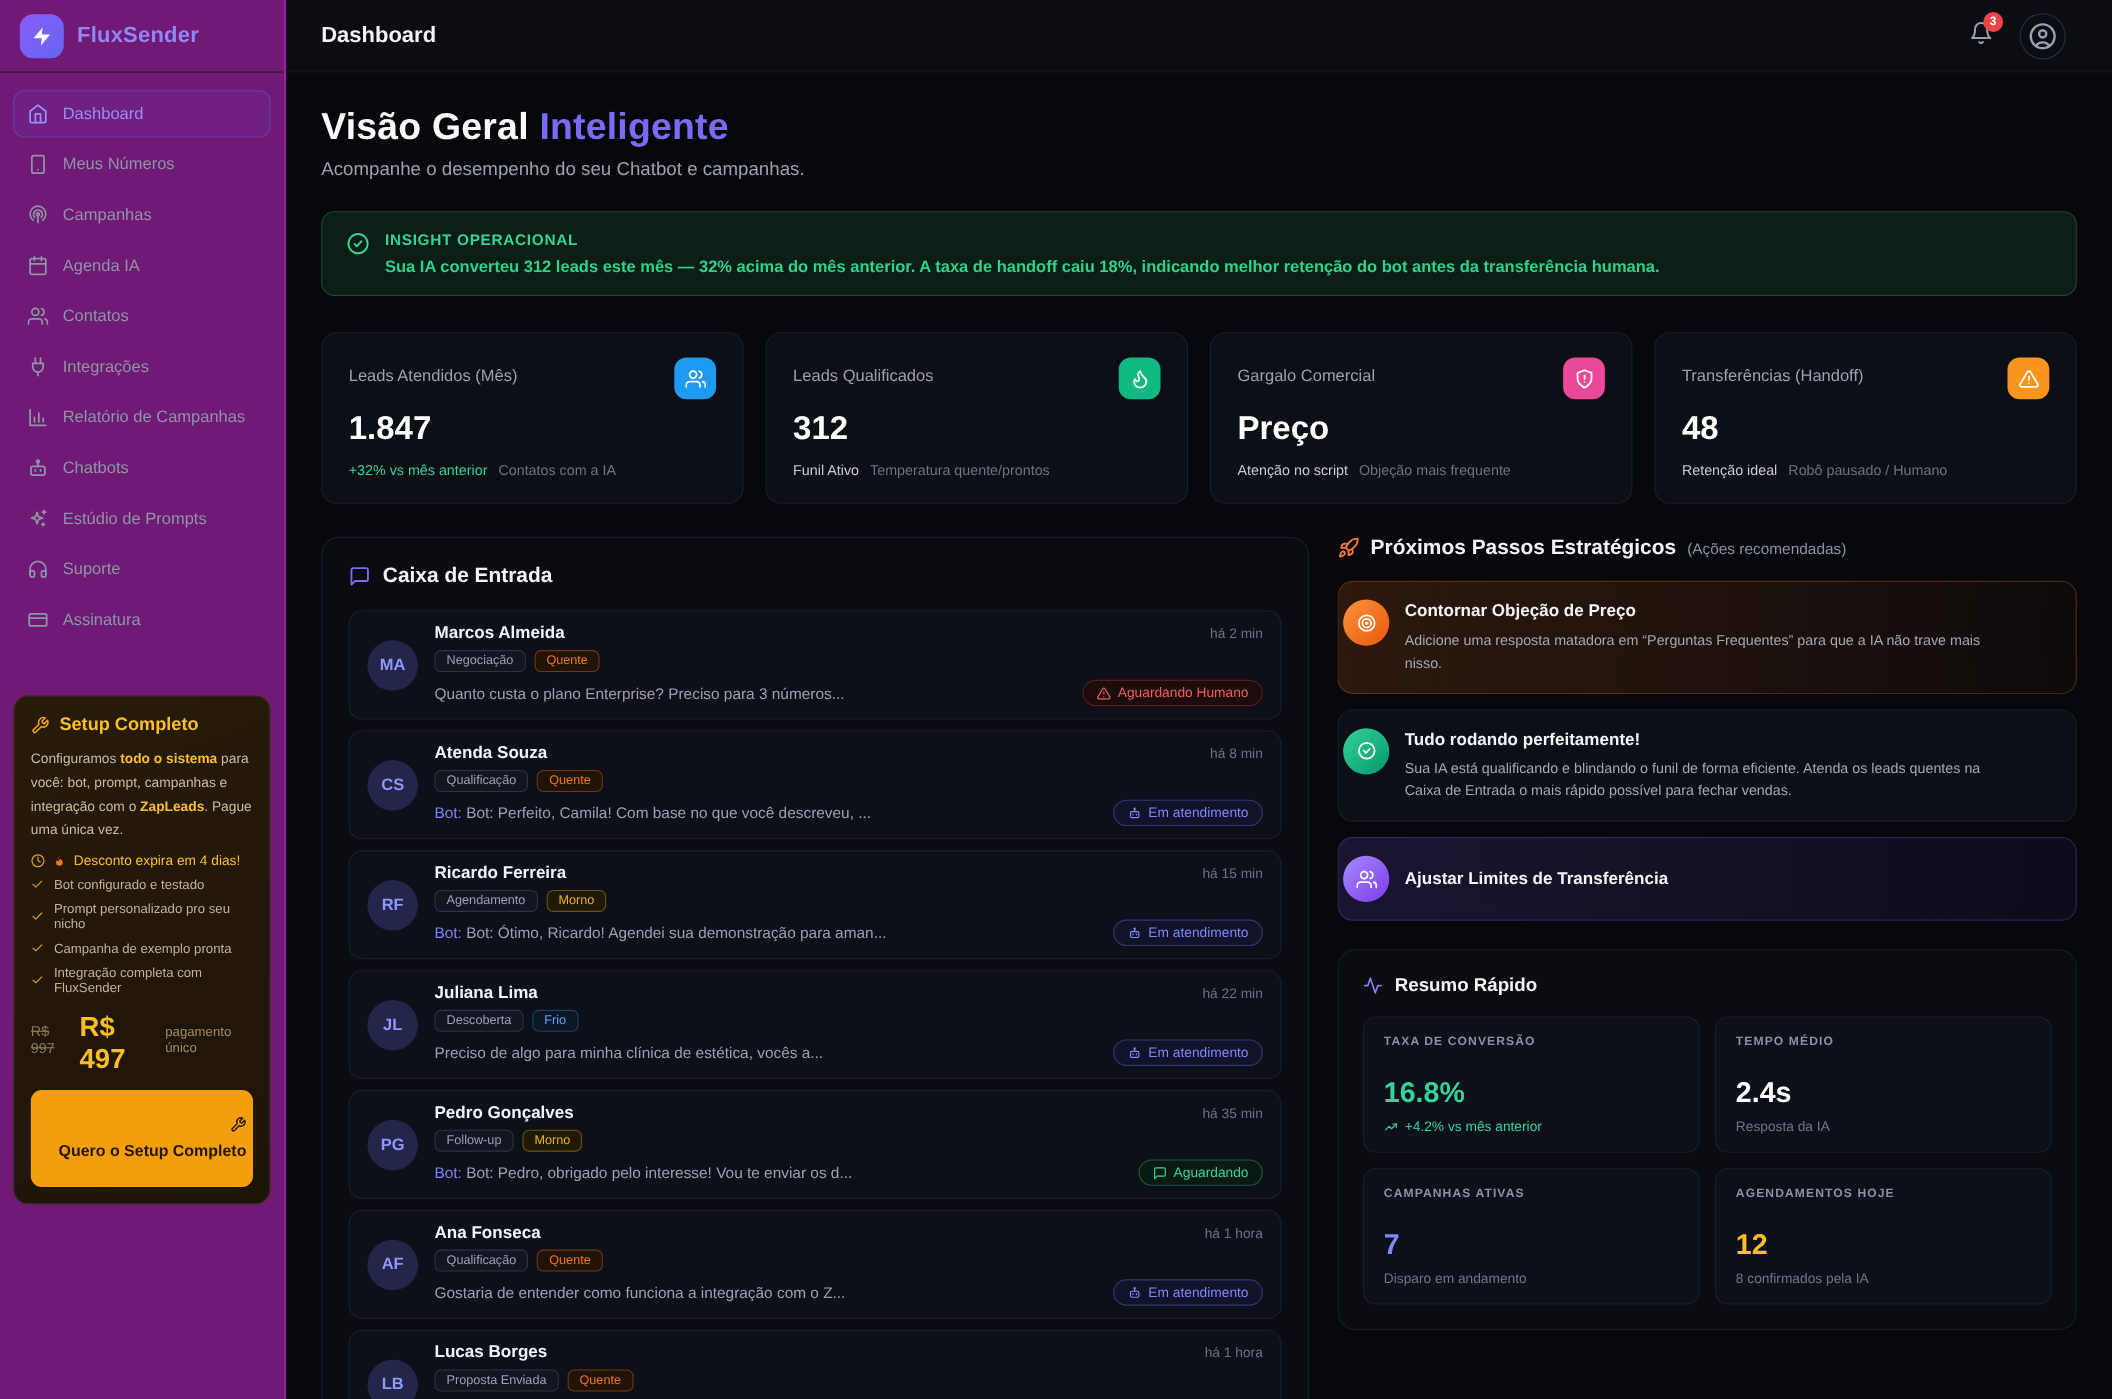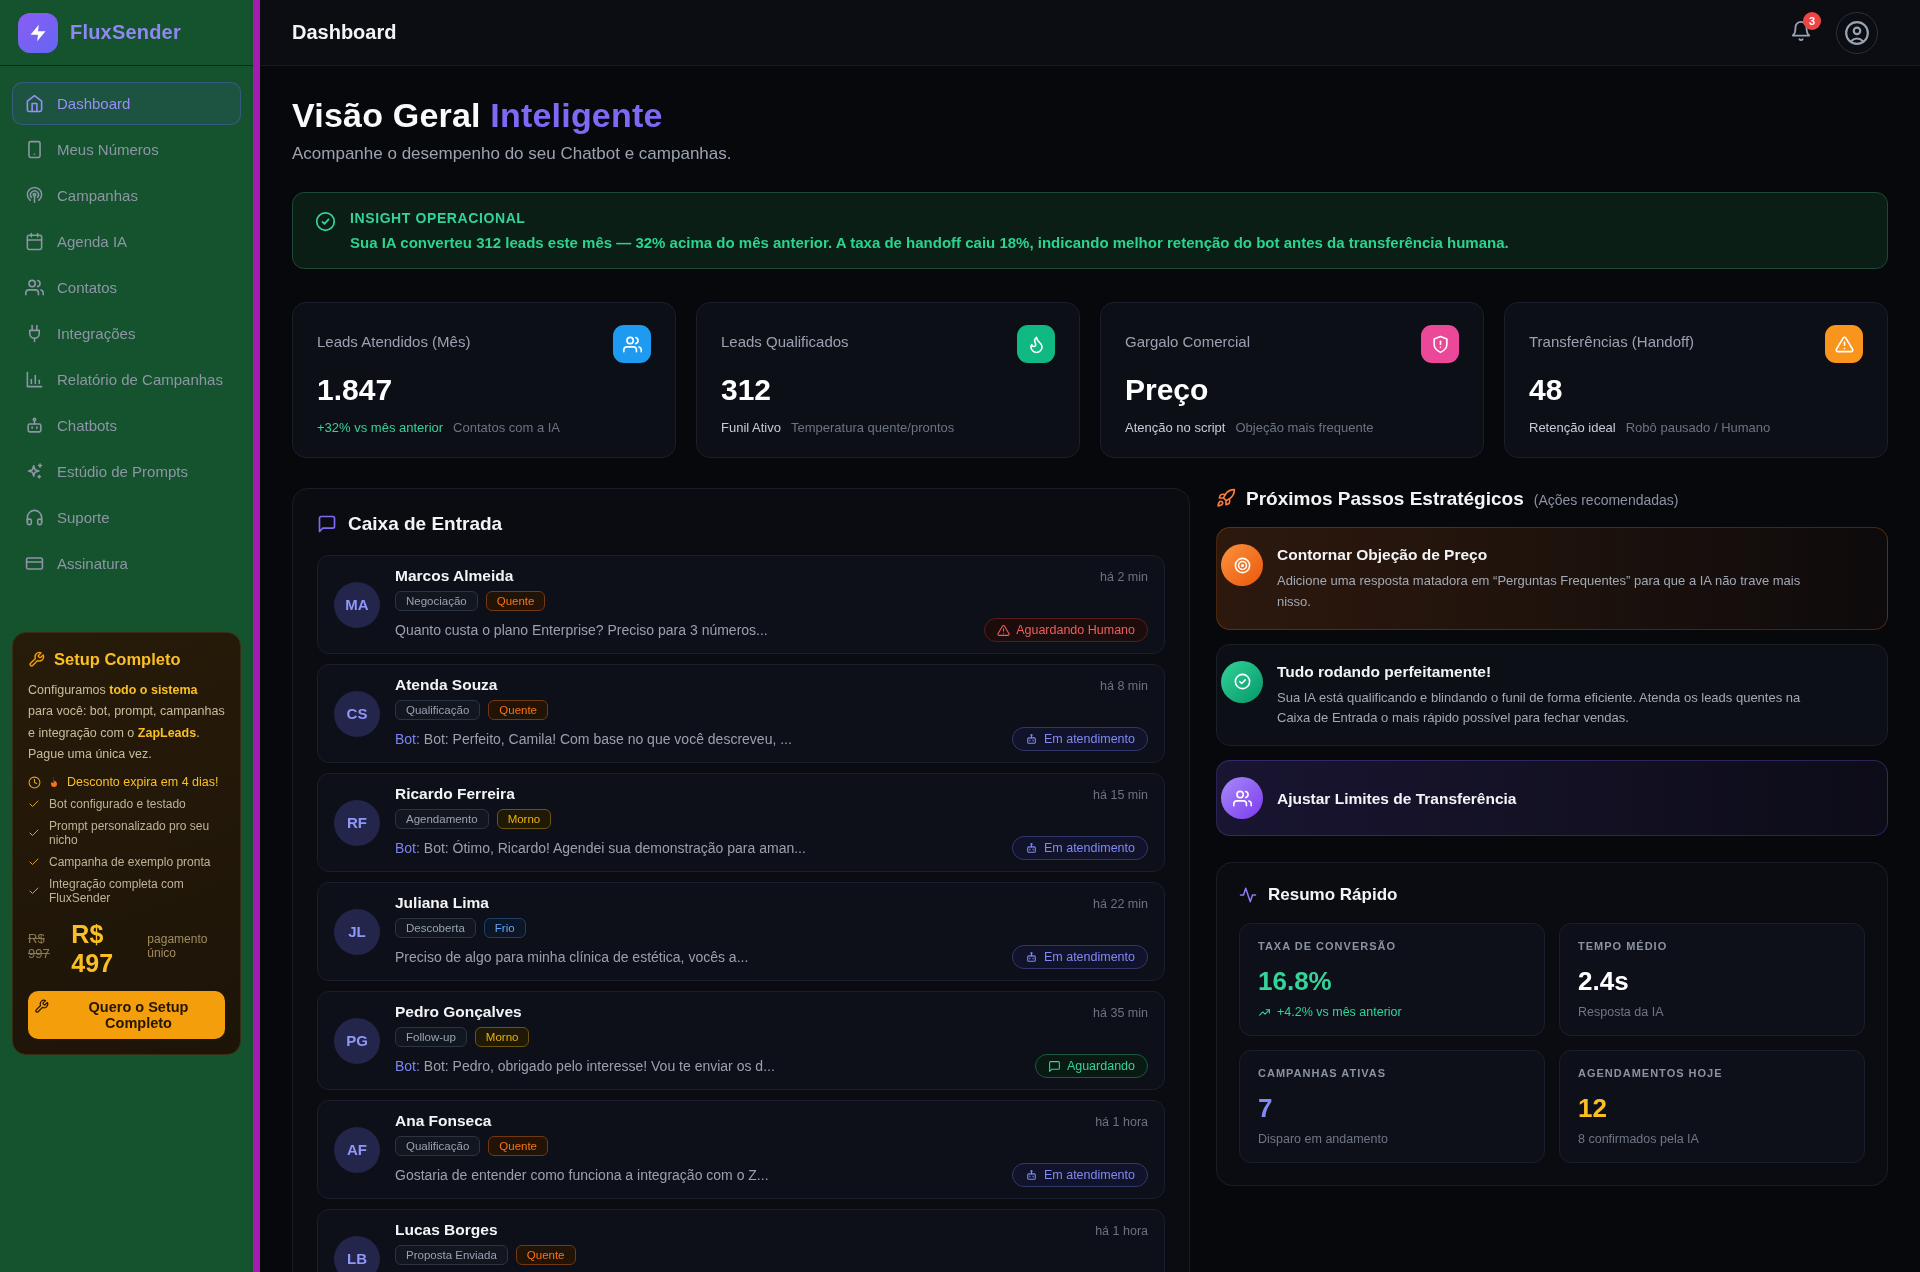--- a/index.html
+++ b/index.html
@@ -6,21 +6,21 @@
   html,body { width:1920px; height:1272px; }
   body {
     background:#06070b; color:#e5e7eb;
     font-family:"Liberation Sans", sans-serif;
     display:flex; overflow:hidden;
   }
   svg { fill:none; stroke:currentColor; stroke-width:2; stroke-linecap:round; stroke-linejoin:round; flex-shrink:0; }
   svg.filled { fill:currentColor; stroke:none; }
 
   
-  .sidebar { width:260px; min-width:260px; background:#14532d; border-right:7px solid #a21caf; display:flex; flex-direction:column; }
+  .sidebar { width:260px; min-width:260px; background:#701a75; border-right:2px solid #a21caf; display:flex; flex-direction:column; }
   .brand { height:66px; display:flex; align-items:center; gap:12px; padding:0 18px; border-bottom:1px solid #1a1e29; }
   .brand-logo { width:40px; height:40px; border-radius:12px; background:linear-gradient(135deg,#8b5cf6,#6366f1); display:flex; align-items:center; justify-content:center; color:#fff; }
   .brand-name { font-size:20px; font-weight:bold; color:#9187f4; letter-spacing:.2px; }
   .nav { padding:16px 12px 0; }
   .nav-item { display:flex; align-items:center; gap:13px; padding:11px 12px; border-radius:10px; color:#8e95a6; font-size:15px; margin-bottom:3px; border:1px solid transparent; cursor:pointer; }
   .nav-item svg { width:19px; height:19px; }
   .nav-item.active { color:#988ef6; background:rgba(109,99,241,.10); border-color:rgba(109,99,241,.35); }
 
   
   .setup-card { margin:44px 12px 0; background:linear-gradient(160deg,#271b09,#1d1408); border:1px solid #3b2d13; border-radius:14px; padding:17px 15px 15px; }
@@ -29,21 +29,21 @@
   .setup-body { margin-top:11px; color:#c9bc9e; font-size:12.5px; line-height:1.7; }
   .setup-body b { color:#fbbf24; }
   .setup-deadline { display:flex; align-items:center; gap:7px; margin-top:10px; color:#fbbf24; font-size:12.5px; }
   .setup-deadline svg { width:13px; height:13px; color:#d9a22b; }
   .setup-check { display:flex; align-items:center; gap:9px; margin-top:8px; color:#bfb396; font-size:12px; }
   .setup-check svg { width:12px; height:12px; color:#e0a224; }
   .setup-price { margin-top:15px; display:flex; align-items:baseline; gap:8px; }
   .price-old { color:#8a7a57; text-decoration:line-through; font-size:13px; }
   .price-new { color:#fbbf24; font-size:25px; font-weight:bold; }
   .price-note { color:#a18d5e; font-size:12px; }
-  .setup-cta { margin-top:13px; width:100%; background:#f59e0b; color:#241603; font-weight:bold; font-size:14.5px; font-family:inherit; border:none; border-radius:10px; padding:8px 6px; display:flex; align-items:flex-start; justify-content:center; gap:9px; cursor:pointer; }
+  .setup-cta { margin-top:13px; width:100%; background:#f59e0b; color:#241603; font-weight:bold; font-size:14.5px; font-family:inherit; border:none; border-radius:10px; padding:24px 6px; display:flex; align-items:flex-end; justify-content:center; gap:9px; cursor:pointer;flex-direction:column; }
   .setup-cta svg { width:15px; height:15px; }
 
   
   .main { flex:1; display:flex; flex-direction:column; min-width:0; }
   .topbar { height:66px; background:#0b0d13; border-bottom:1px solid #161a24; display:flex; align-items:center; justify-content:space-between; padding:0 42px 0 32px; }
   .topbar-title { font-size:20px; font-weight:bold; color:#f3f4f6; }
   .topbar-right { display:flex; align-items:center; gap:24px; }
   .bell-wrap { position:relative; color:#9aa2b2; cursor:pointer; }
   .bell-wrap svg { width:22px; height:22px; }
   .notif-badge { position:absolute; top:-8px; right:-9px; background:#ef4444; color:#fff; font-size:11px; font-weight:bold; min-width:18px; height:18px; border-radius:9px; display:flex; align-items:center; justify-content:center; padding:0 4px; }
@@ -120,21 +120,21 @@
   .step-icon--purple { background:linear-gradient(135deg,#a78bfa,#7c3aed); }
   .step-title { font-size:15.5px; font-weight:bold; color:#f3f4f6; padding-top:2px; }
   .step-body { margin-top:7px; font-size:13px; color:#a3a9b4; line-height:1.6; max-width:552px; }
 
   .summary { margin-top:26px; background:#0a0c12; border:1px solid #191d28; border-radius:16px; padding:22px; }
   .summary-header { display:flex; align-items:center; gap:11px; font-size:17px; font-weight:bold; color:#f3f4f6; margin-bottom:18px; }
   .summary-header svg { width:18px; height:18px; color:#8b7cf6; }
   .summary-grid { display:grid; grid-template-columns:1fr 1fr; gap:14px; }
   .stat { background:#0d1019; border:1px solid #1a1f2d; border-radius:12px; padding:16px 18px; }
   .stat-label { font-size:11px; letter-spacing:1px; color:#8b92a0; font-weight:bold; }
-  .stat-value { margin-top:14px; font-size:26px; font-weight:bold; color:#fff; }
+  .stat-value { margin-top:25px; font-size:26px; font-weight:bold; color:#fff; }
   .stat-value.green { color:#34d399; } .stat-value.purple { color:#8189f3; } .stat-value.yellow { color:#fbbf24; }
   .stat-note { margin-top:8px; font-size:12.5px; color:#6f7684; }
   .stat-note.green { color:#34d399; display:flex; align-items:center; gap:6px; }
   .stat-note svg { width:13px; height:13px; }
 </style>
 </head>
 <body>
 
 <aside class="sidebar">
   <div class="brand">

